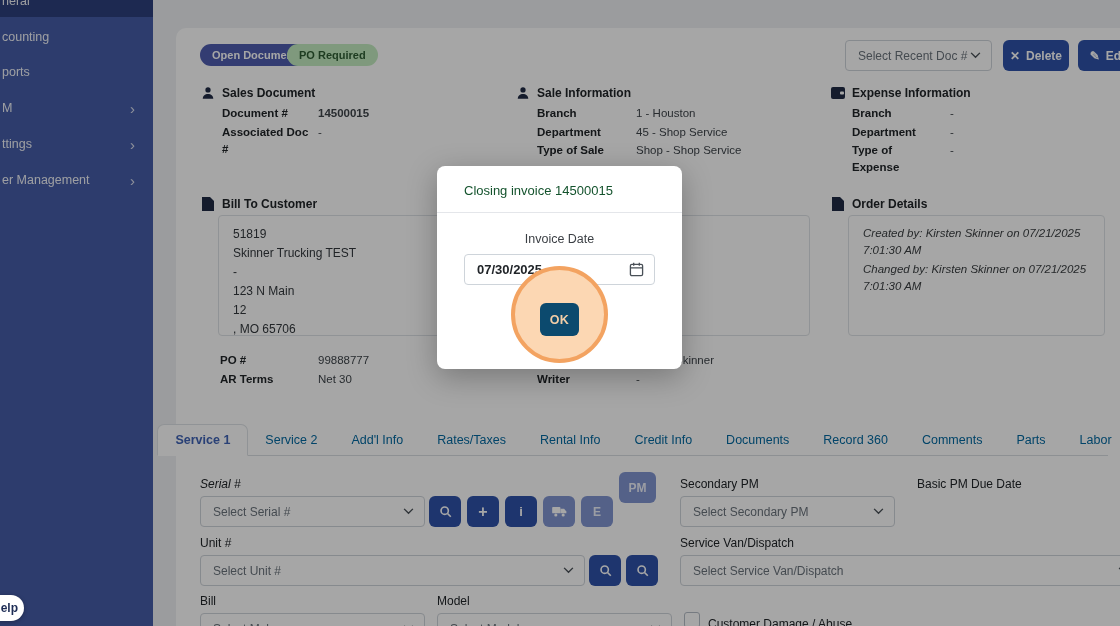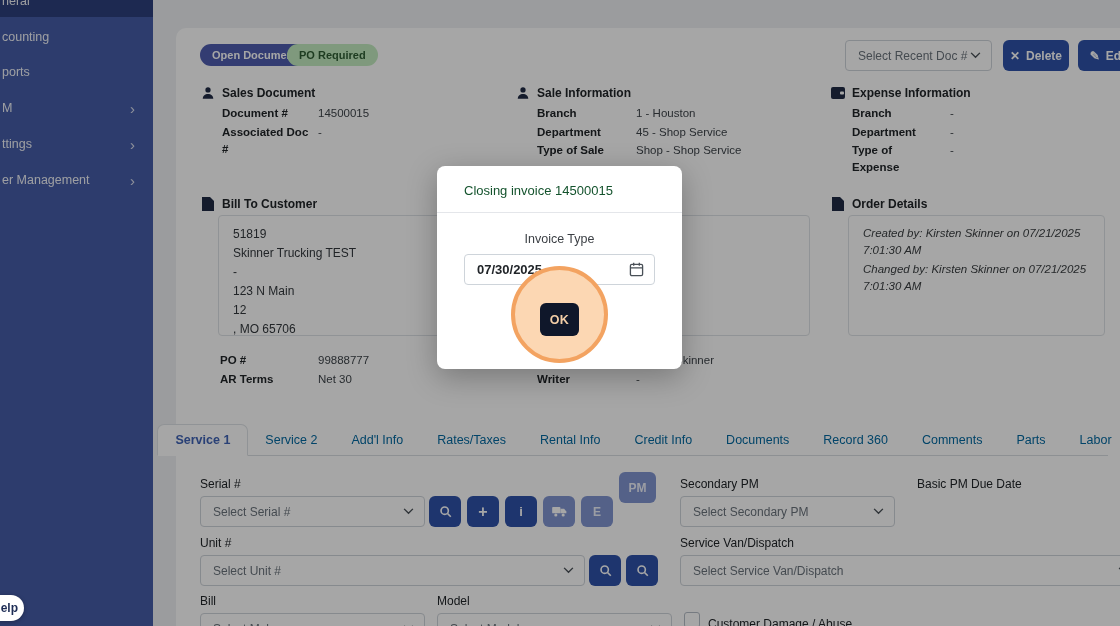--- a/index.html
+++ b/index.html
@@ -56,21 +56,21 @@
     z-index:60;box-shadow:0 8px 30px rgba(0,0,0,.28);}
   .modal *{box-sizing:border-box;}
   .modal-title{position:absolute;left:27px;top:17px;font-size:13px;color:#14532d;}
   .modal-divider{position:absolute;left:0;top:46px;width:100%;border-bottom:1px solid #e4e6ea;}
   .modal-date-label{position:absolute;left:0;top:66px;width:100%;text-align:center;font-size:12.5px;color:#3b3f44;}
   .modal-date-input{position:absolute;left:27px;top:88px;width:191px;height:31px;border:1px solid #ced4da;
     border-radius:4px;display:flex;align-items:center;padding:0 10px 0 12px;font-size:13px;font-weight:600;color:#212529;}
   .modal-date-input .dval{flex:1;}
   .highlight-circle{position:absolute;left:74px;top:100px;width:97px;height:97px;border-radius:50%;
     background:#fcd7b3;border:4px solid #f3a361;}
-  .ok-btn{position:absolute;left:103px;top:137px;width:39px;height:33px;background:#0f172a;border:none;
+  .ok-btn{position:absolute;left:103px;top:137px;width:39px;height:33px;background:#0c4a6e;border:none;
     border-radius:6px;color:#f2cda6;font-size:12.5px;font-weight:700;letter-spacing:.5px;cursor:pointer;
     font-family:"Liberation Sans", sans-serif;}
   svg{display:block;}
 </style>
 </head>
 <body>
 
 <div class="screen">
 
   <aside class="sidebar">
@@ -120,21 +120,21 @@
     </button>
 
     <span class="sec-icon" style="left:24px;top:57px;">
       <svg width="14" height="14" viewBox="0 0 16 16" fill="#1f2a44">
           <circle cx="8" cy="4.5" r="3"></circle>
           <path d="M2 14.5c0-3.3 2.7-5.5 6-5.5s6 2.2 6 5.5z"></path>
         </svg>
     </span>
     <span class="sec-title" style="left:46px;top:58px;">Sales Document</span>
     <span class="kv-label" style="left:46px;top:77px;width:92px;">Document #</span>
-    <span class="kv-value" style="left:142px;top:77px;">14500015</span>
+    <span class="kv-value" style="left:142px;top:77px;font-weight:bold;">14500015</span>
     <span class="kv-label" style="left:46px;top:96px;width:92px;">Associated Doc #</span>
     <span class="kv-value" style="left:142px;top:96px;">-</span>
 
     <span class="sec-icon" style="left:339px;top:57px;">
       <svg width="14" height="14" viewBox="0 0 16 16" fill="#1f2a44">
           <circle cx="8" cy="4.5" r="3"></circle>
           <path d="M2 14.5c0-3.3 2.7-5.5 6-5.5s6 2.2 6 5.5z"></path>
         </svg>
     </span>
     <span class="sec-title" style="left:361px;top:58px;">Sale Information</span>
@@ -205,21 +205,21 @@
       <span class="tab">Rental Info</span>
       <span class="tab">Credit Info</span>
       <span class="tab">Documents</span>
       <span class="tab">Record 360</span>
       <span class="tab">Comments</span>
       <span class="tab">Parts</span>
       <span class="tab">Labor</span>
 
     </nav>
 
-    <span class="form-label" style="left:24px;top:449px;">Serial #</span>
+    <span class="form-label" style="left:24px;top:449px;font-style:italic;">Serial #</span>
     <div class="selectbox" style="left:24px;top:468px;width:225px;">
       <span class="sel-text">Select Serial #</span>
       <span>
         <svg width="11" height="7" viewBox="0 0 12 8">
             <path d="M1 1l5 5 5-5" stroke="#495057" stroke-width="1.6" fill="none"></path>
           </svg>
       </span>
     </div>
     <button class="btn navy" style="left:253px;top:468px;width:32px;">
       <span>
@@ -324,21 +324,21 @@
 
   <div class="dim"></div>
 
   <button class="help-pill">
     <span>elp</span>
   </button>
 
   <div class="modal">
     <div class="modal-title">Closing invoice 14500015</div>
     <div class="modal-divider"></div>
-    <div class="modal-date-label">Invoice Type</div>
+    <div class="modal-date-label">Invoice Date</div>
     <div class="modal-date-input">
       <span class="dval">07/30/2025</span>
       <span>
         <svg width="15" height="15" viewBox="0 0 16 16" fill="none" stroke="#495057" stroke-width="1.4">
             <rect x="1.5" y="2.5" width="13" height="12" rx="1.5"></rect>
             <path d="M1.5 6.2h13M5 0.8v3.2M11 0.8v3.2"></path>
           </svg>
       </span>
     </div>
     <div class="highlight-circle"></div>

